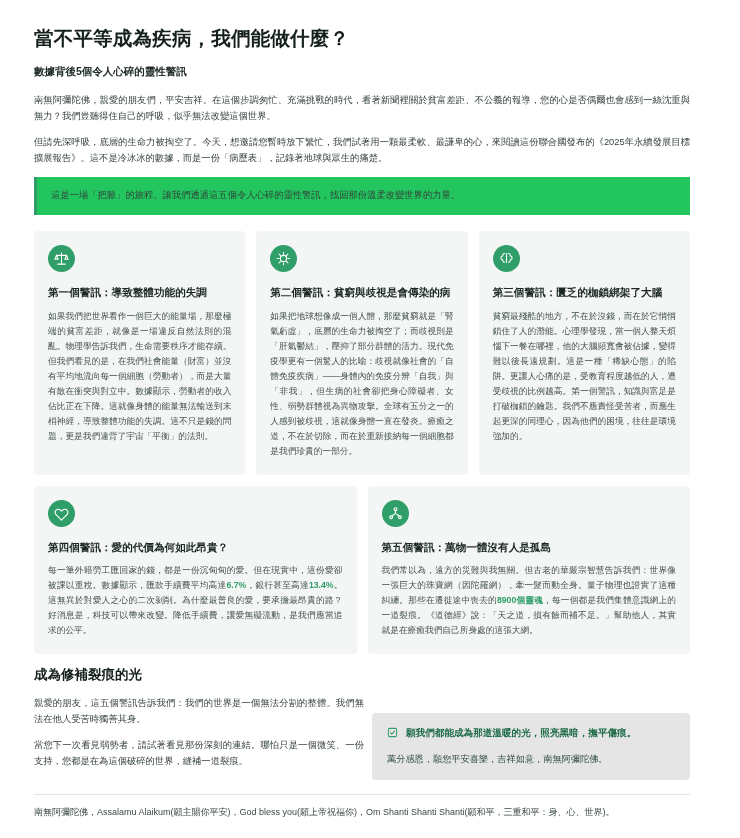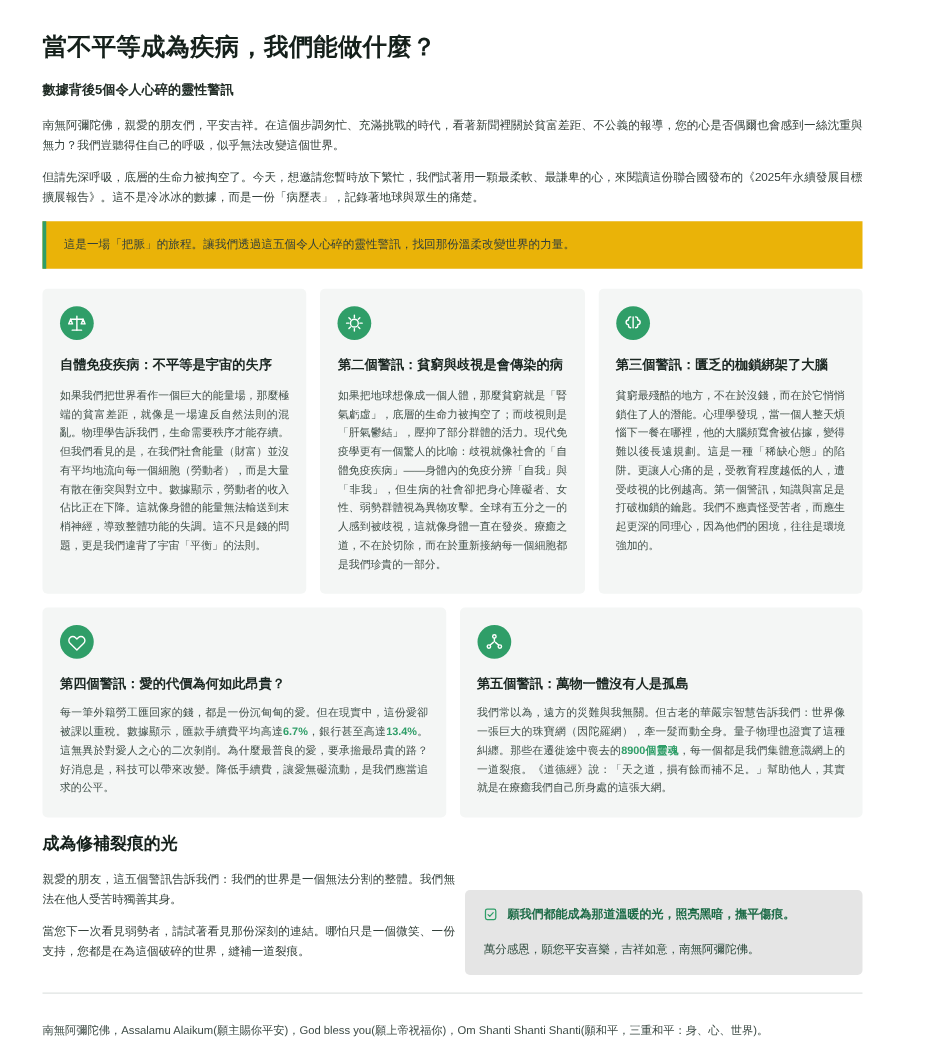--- a/index.html
+++ b/index.html
@@ -38,21 +38,21 @@
   }
   p.body {
     font-size: 9.3px;
     line-height: 1.72;
     color: #33403a;
     margin: 0 0 10px 0;
     text-align: justify;
   }
   .callout-quote {
     border-left: 3px solid #2f9e68;
-    background: #eab308;
+    background: #22c55e;
     padding: 11px 14px;
     font-size: 9.3px;
     line-height: 1.7;
     color: #33403a;
     margin: 10px 0 16px 0;
   }
   .cards-row {
     display: flex;
     gap: 11px;
     margin-bottom: 11px;
@@ -134,21 +134,21 @@
     border-top: 1px solid #dfe4e2;
     margin: 14px 0 10px 0;
   }
   .footer {
     font-size: 9px;
     line-height: 1.7;
     color: #3c4a44;
     position: absolute;
     left: 34px;
     right: 34px;
-    bottom: 6px;
+    bottom: 18px;
   }
 </style>
 </head>
 <body>
 
 <div class="page">
 
   <h1 class="title">當不平等成為疾病，我們能做什麼？</h1>
   <div class="subtitle">數據背後5個令人心碎的靈性警訊</div>
 
@@ -162,21 +162,21 @@
     <div class="card">
       <div class="card-icon">
         <svg width="15" height="15" viewBox="0 0 24 24" fill="none" stroke="#ffffff" stroke-width="1.8" stroke-linecap="round" stroke-linejoin="round">
           <path d="M12 3v18"></path>
             <path d="M6 21h12"></path>
             <path d="M4 7h16"></path>
           <path d="M4 7l-2.5 6h5z"></path>
             <path d="M20 7l-2.5 6h5z"></path>
         </svg>
       </div>
-      <div class="card-title">自體免疫疾病：不平等是宇宙的失序</div>
+      <div class="card-title">第一個警訊：導致整體功能的失調</div>
       <p class="card-text">如果我們把世界看作一個巨大的能量場，那麼極端的貧富差距，就像是一場違反自然法則的混亂。物理學告訴我們，生命需要秩序才能存續。但我們看見的是，在我們社會能量（財富）並沒有平均地流向每一個細胞（勞動者），而是大量有散在衝突與對立中。數據顯示，勞動者的收入佔比正在下降。這就像身體的能量無法輸送到末梢神經，導致整體功能的失調。這不只是錢的問題，更是我們違背了宇宙「平衡」的法則。</p>
     </div>
 
     <div class="card">
       <div class="card-icon">
         <svg width="15" height="15" viewBox="0 0 24 24" fill="none" stroke="#ffffff" stroke-width="1.8" stroke-linecap="round" stroke-linejoin="round">
           <circle cx="12" cy="12" r="5"></circle>
           <path d="M12 2v3M12 19v3M2 12h3M19 12h3M5 5l2 2M17 17l2 2M19 5l-2 2M7 17l-2 2"></path>
         </svg>
       </div>

